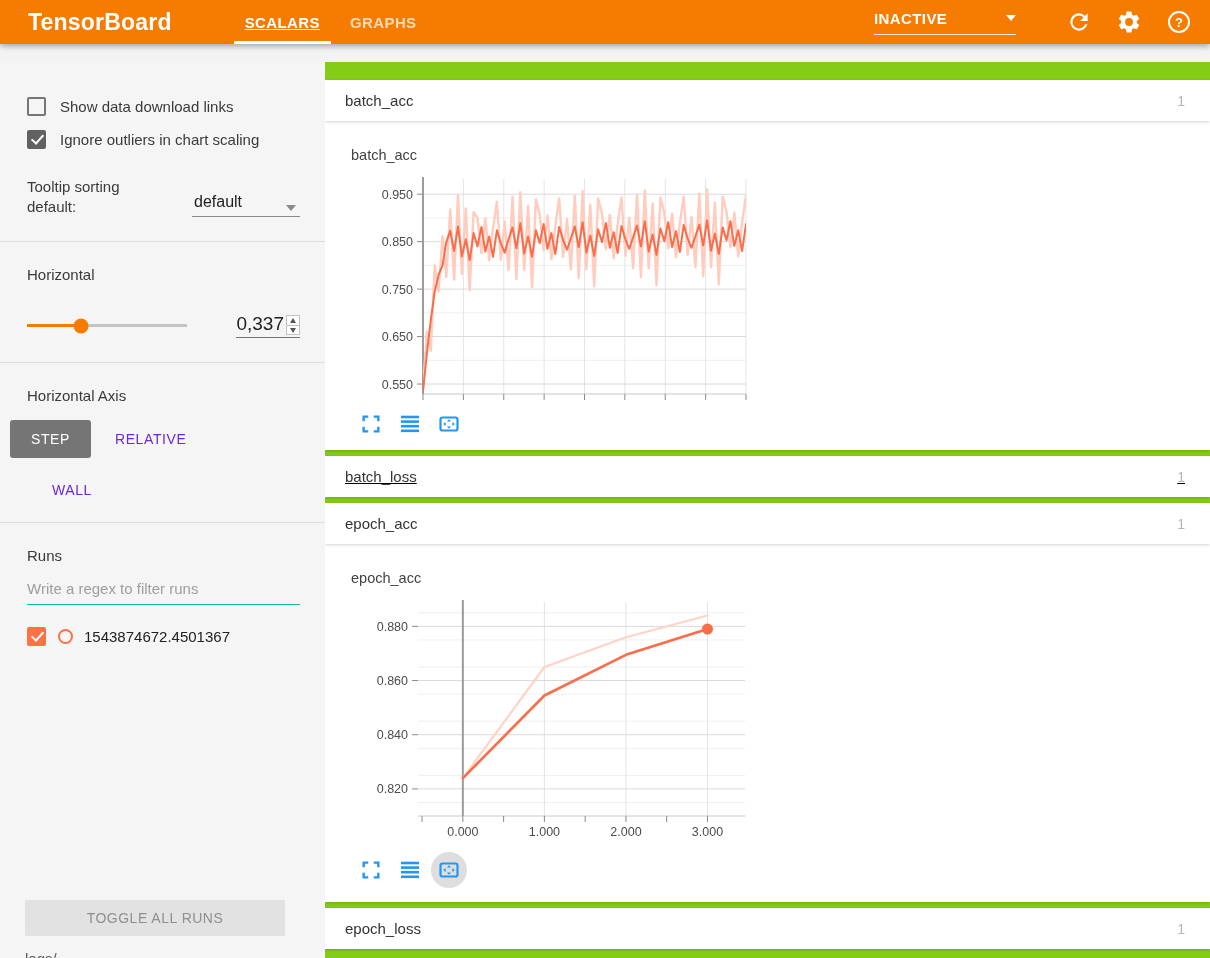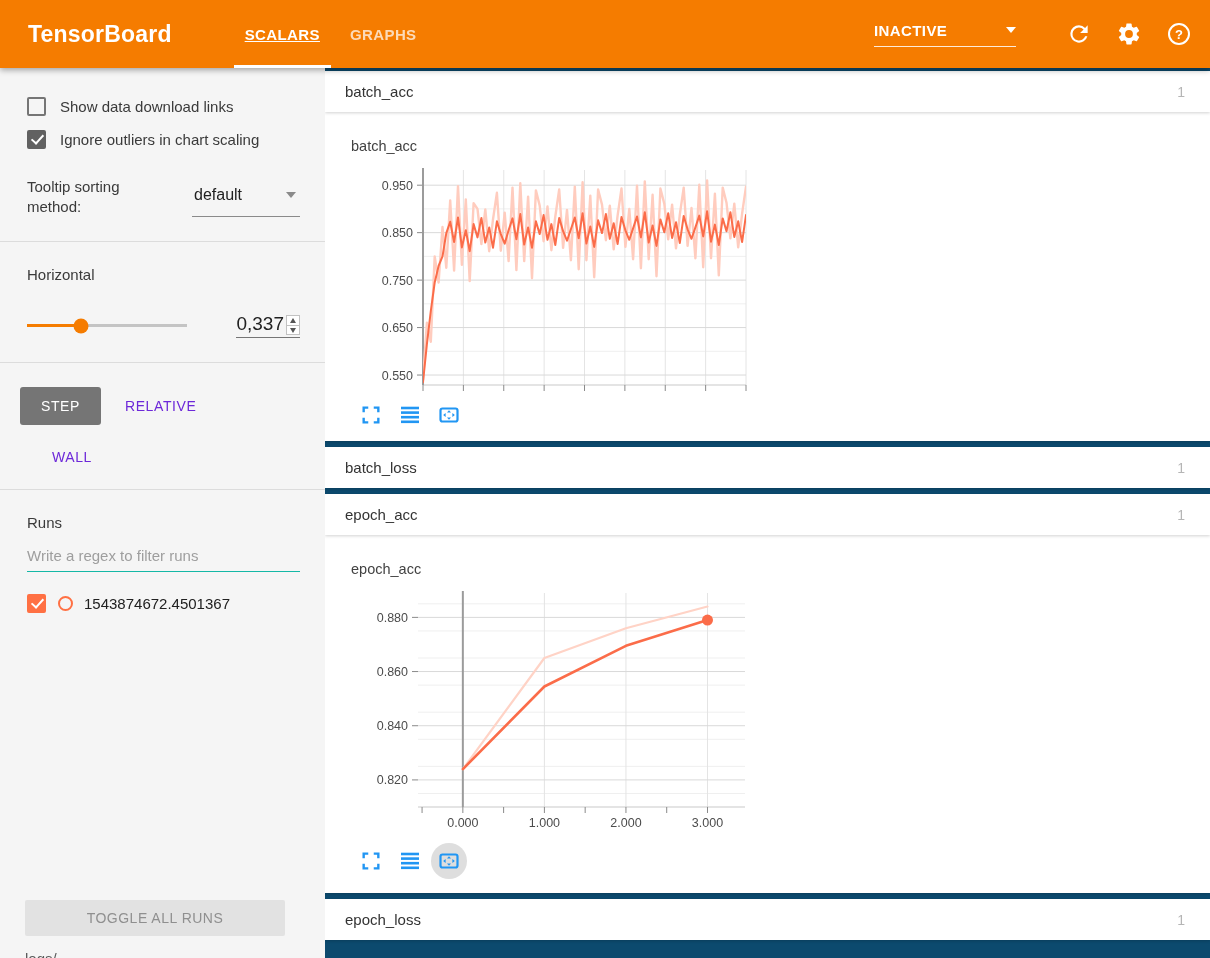--- a/index.html
+++ b/index.html
@@ -1,20 +1,20 @@
 <!DOCTYPE html>
 <html><head>
 <meta charset="utf-8">
 <style>
   * { box-sizing: border-box; margin: 0; padding: 0; }
   html,body { width:1210px; height:958px; overflow:hidden;
     font-family:"Liberation Sans", sans-serif; background:#f3f3f3; }
 
   
-  .topbar { position:absolute; left:0; top:0; width:1210px; height:68px;
+  .topbar { position:absolute; left:0; top:0; width:1210px; height:44px;
     background:#f57c00; display:flex; align-items:stretch; z-index:20;
     box-shadow:0 2px 6px rgba(0,0,0,.35); color:#fff; }
   .tb-title { align-self:center; margin-left:28px; font-size:23px; font-weight:bold; letter-spacing:.2px; }
   .tabs { display:flex; margin-left:58px; }
   .tab { display:flex; align-items:center; padding:0 15px; font-size:15px; font-weight:bold;
     letter-spacing:.4px; color:rgba(255,255,255,.72); position:relative; cursor:pointer; }
   .tab.active { color:#fff;text-decoration:underline; }
   .tab.active::after { content:""; position:absolute; left:4px; right:4px; bottom:0;
     height:3px; background:#fff; }
   .topbar-right { margin-left:auto; display:flex; align-items:center; margin-right:18px; }
@@ -32,58 +32,58 @@
   .cb-row { display:flex; align-items:center; margin:0 0 14px 27px; cursor:pointer; }
   .cb-row:first-child { margin-top:35px; }
   .cb { width:19px; height:19px; border:2px solid #757575; border-radius:2px; flex:none; position:relative; }
   .cb.checked { background:#616161; border-color:#616161; }
   .cb.checked::after { content:""; position:absolute; left:5px; top:0px; width:5px; height:10px;
     border-right:2.5px solid #fff; border-bottom:2.5px solid #fff; transform:rotate(42deg); }
   .cb.run-cb.checked { background:#ff7043; border-color:#ff7043; }
   .cb-label { margin-left:14px; white-space:nowrap; overflow:hidden; }
   .tooltip-row { display:flex; margin:28px 25px 0 27px; }
   .tooltip-label { width:118px; line-height:20px; }
-  .dd { margin-left:auto; width:108px; display:flex; align-items:center; justify-content:space-between;
+  .dd { margin-left:auto; width:108px; display:flex; align-items:flex-end; justify-content:space-between;
     border-bottom:1px solid #8a8a8a; padding:2px 4px 5px 2px; cursor:pointer; }
   .dd .dd-val { font-size:16px; color:#212121; }
   .dd .caret { border-top-color:#8a8a8a; }
   .dd .caret { width:0;height:0;border-left:5px solid transparent;border-right:5px solid transparent;border-top:6px solid #8a8a8a; }
   .divider { height:1px; background:#dcdcdc; margin:24px 0; }
   .side-label { margin-left:27px; }
   .slider-row { display:flex; align-items:center; margin:30px 25px 0 27px; }
   .slider { position:relative; width:160px; height:3px; background:#c4c4c4; cursor:pointer; }
   .slider-fill { position:absolute; left:0; top:0; height:3px; width:34%; background:#f57c00; }
   .slider-thumb { position:absolute; left:34%; top:50%; width:15px; height:15px; border-radius:50%;
     background:#f57c00; transform:translate(-50%,-50%); cursor:pointer; }
   .smooth-box { margin-left:auto; display:flex; align-items:flex-end; border-bottom:1px solid #757575;
     padding-bottom:2px; }
   .smooth-val { font-size:19px; color:#212121; padding-right:2px; }
   .spinner { width:14px; border:1px solid #c2c2c2; background:#fff; display:flex; flex-direction:column; cursor:pointer; }
   .spin-half { height:9px; display:flex; align-items:center; justify-content:center; }
   .spin-half + .spin-half { border-top:1px solid #c2c2c2; }
   .tri-up { width:0;height:0;border-left:3.5px solid transparent;border-right:3.5px solid transparent;border-bottom:5px solid #555; }
   .tri-dn { width:0;height:0;border-left:3.5px solid transparent;border-right:3.5px solid transparent;border-top:5px solid #555; }
-  .axis-btn-row { display:flex; align-items:center; margin:16px 0 0 20px; }
+  .axis-btn-row { display:flex; align-items:center; margin:16px 0 0 10px; }
   .btn-step { background:#757575; color:#fff; font-size:14px; letter-spacing:.6px; padding:11px 21px;
     border-radius:3px; cursor:pointer; }
   .btn-flat { color:#6d28d9; font-size:14px; letter-spacing:.6px; margin-left:24px; cursor:pointer; }
   .btn-wall { margin:24px 0 0 52px; display:inline-block; }
   .runs-input { margin:16px 25px 0 27px; border-bottom:1px solid #14b8a6; padding-bottom:7px; }
   .runs-input .ph { color:#9e9e9e; font-size:15px; }
   .run-row { display:flex; align-items:center; margin:22px 0 0 27px;text-align:right; }
   .run-circle { width:15px; height:15px; border:2px solid #ff7043; border-radius:50%; margin-left:12px; flex:none; cursor:pointer; }
   .run-name { margin-left:11px; color:#212121; }
   .sidebar-bottom { position:absolute; left:0; right:0; bottom:0; }
   .toggle-btn { margin:0 0 14px 25px; width:260px; height:36px; background:#e2e2e2; border-radius:2px;
     color:#8f8f8f; font-size:14px; letter-spacing:.5px; text-align:center; line-height:36px; cursor:pointer; }
   .logdir { margin:0 0 -10px 25px; color:#5a5a5a; height:18px; }
 
   
-  .main { position:absolute; left:325px; top:62px; right:0; bottom:0; background:#0c4a6e;
-    overflow:hidden; padding-top:9px; }
+  .main { position:absolute; left:325px; top:62px; right:0; bottom:0; background:#84cc16;
+    overflow:hidden; padding-top:18px; }
   .sec-header { height:41px; background:#fff; box-shadow:0 1px 3px rgba(0,0,0,.18);
     display:flex; align-items:center; padding:0 25px 0 20px; cursor:pointer; position:relative; z-index:2; }
   .sec-title { font-size:15px; color:#333; }
   .sec-count { margin-left:auto; color:#b5b5b5; font-size:14px; }
   .pane { background:#fff; box-shadow:0 1px 3px rgba(0,0,0,.18); padding:26px 0 14px 0; margin-bottom:6px; }
   .chart-title { margin-left:26px; font-size:14.5px; color:#424242; margin-bottom:6px; }
   .chart-toolbar { display:flex; align-items:center; margin:10px 0 0 34px; }
   .ct-icon { width:24px; height:24px; margin-right:15px; cursor:pointer; display:flex;
     align-items:center; justify-content:center; }
   .ct-icon.circled { width:36px; height:36px; border-radius:50%; background:#dedede; margin-left:-6px; margin-right:9px; }
@@ -130,21 +130,21 @@
   <div class="cb-row">
     <span class="cb"></span>
     <span class="cb-label">Show data download links</span>
   </div>
   <div class="cb-row">
     <span class="cb checked"></span>
     <span class="cb-label">Ignore outliers in chart scaling</span>
   </div>
 
   <div class="tooltip-row">
-    <div class="tooltip-label">Tooltip sorting method:</div>
+    <div class="tooltip-label">Tooltip sorting default:</div>
     <div class="dd">
       <span class="dd-val">default</span>
       <span class="caret"></span>
     </div>
   </div>
 
   <div class="divider"></div>
 
   <div class="side-label">Horizontal</div>
   <div class="slider-row">
@@ -160,20 +160,21 @@
           </span>
         <span class="spin-half">
             <span class="tri-dn"></span>
           </span>
       </span>
     </div>
   </div>
 
   <div class="divider"></div>
 
+  <div class="side-label">Horizontal Axis</div>
   <div class="axis-btn-row">
     <div class="btn-step">STEP</div>
     <div class="btn-flat">RELATIVE</div>
   </div>
   <div class="btn-flat btn-wall">WALL</div>
 
   <div class="divider"></div>
 
   <div class="side-label">Runs</div>
   <div class="runs-input">
@@ -276,21 +277,21 @@
               <path d="M12 7.2l2 2.4h-4z"></path>
               <path d="M12 16.8l-2-2.4h4z"></path>
               <path d="M6.2 12l2.4-2v4z"></path>
               <path d="M17.8 12l-2.4 2v-4z"></path>
             </g>
         </svg>
       </span>
     </div>
   </div>
 
-  <div class="sec-header" style="margin-bottom:6px;">
+  <div class="sec-header" style="margin-bottom:6px;text-decoration:underline;">
     <span class="sec-title">batch_loss</span>
     <span class="sec-count">1</span>
   </div>
 
   <div class="sec-header">
     <span class="sec-title">epoch_acc</span>
     <span class="sec-count">1</span>
   </div>
   <div class="pane">
     <div class="chart-title">epoch_acc</div>

